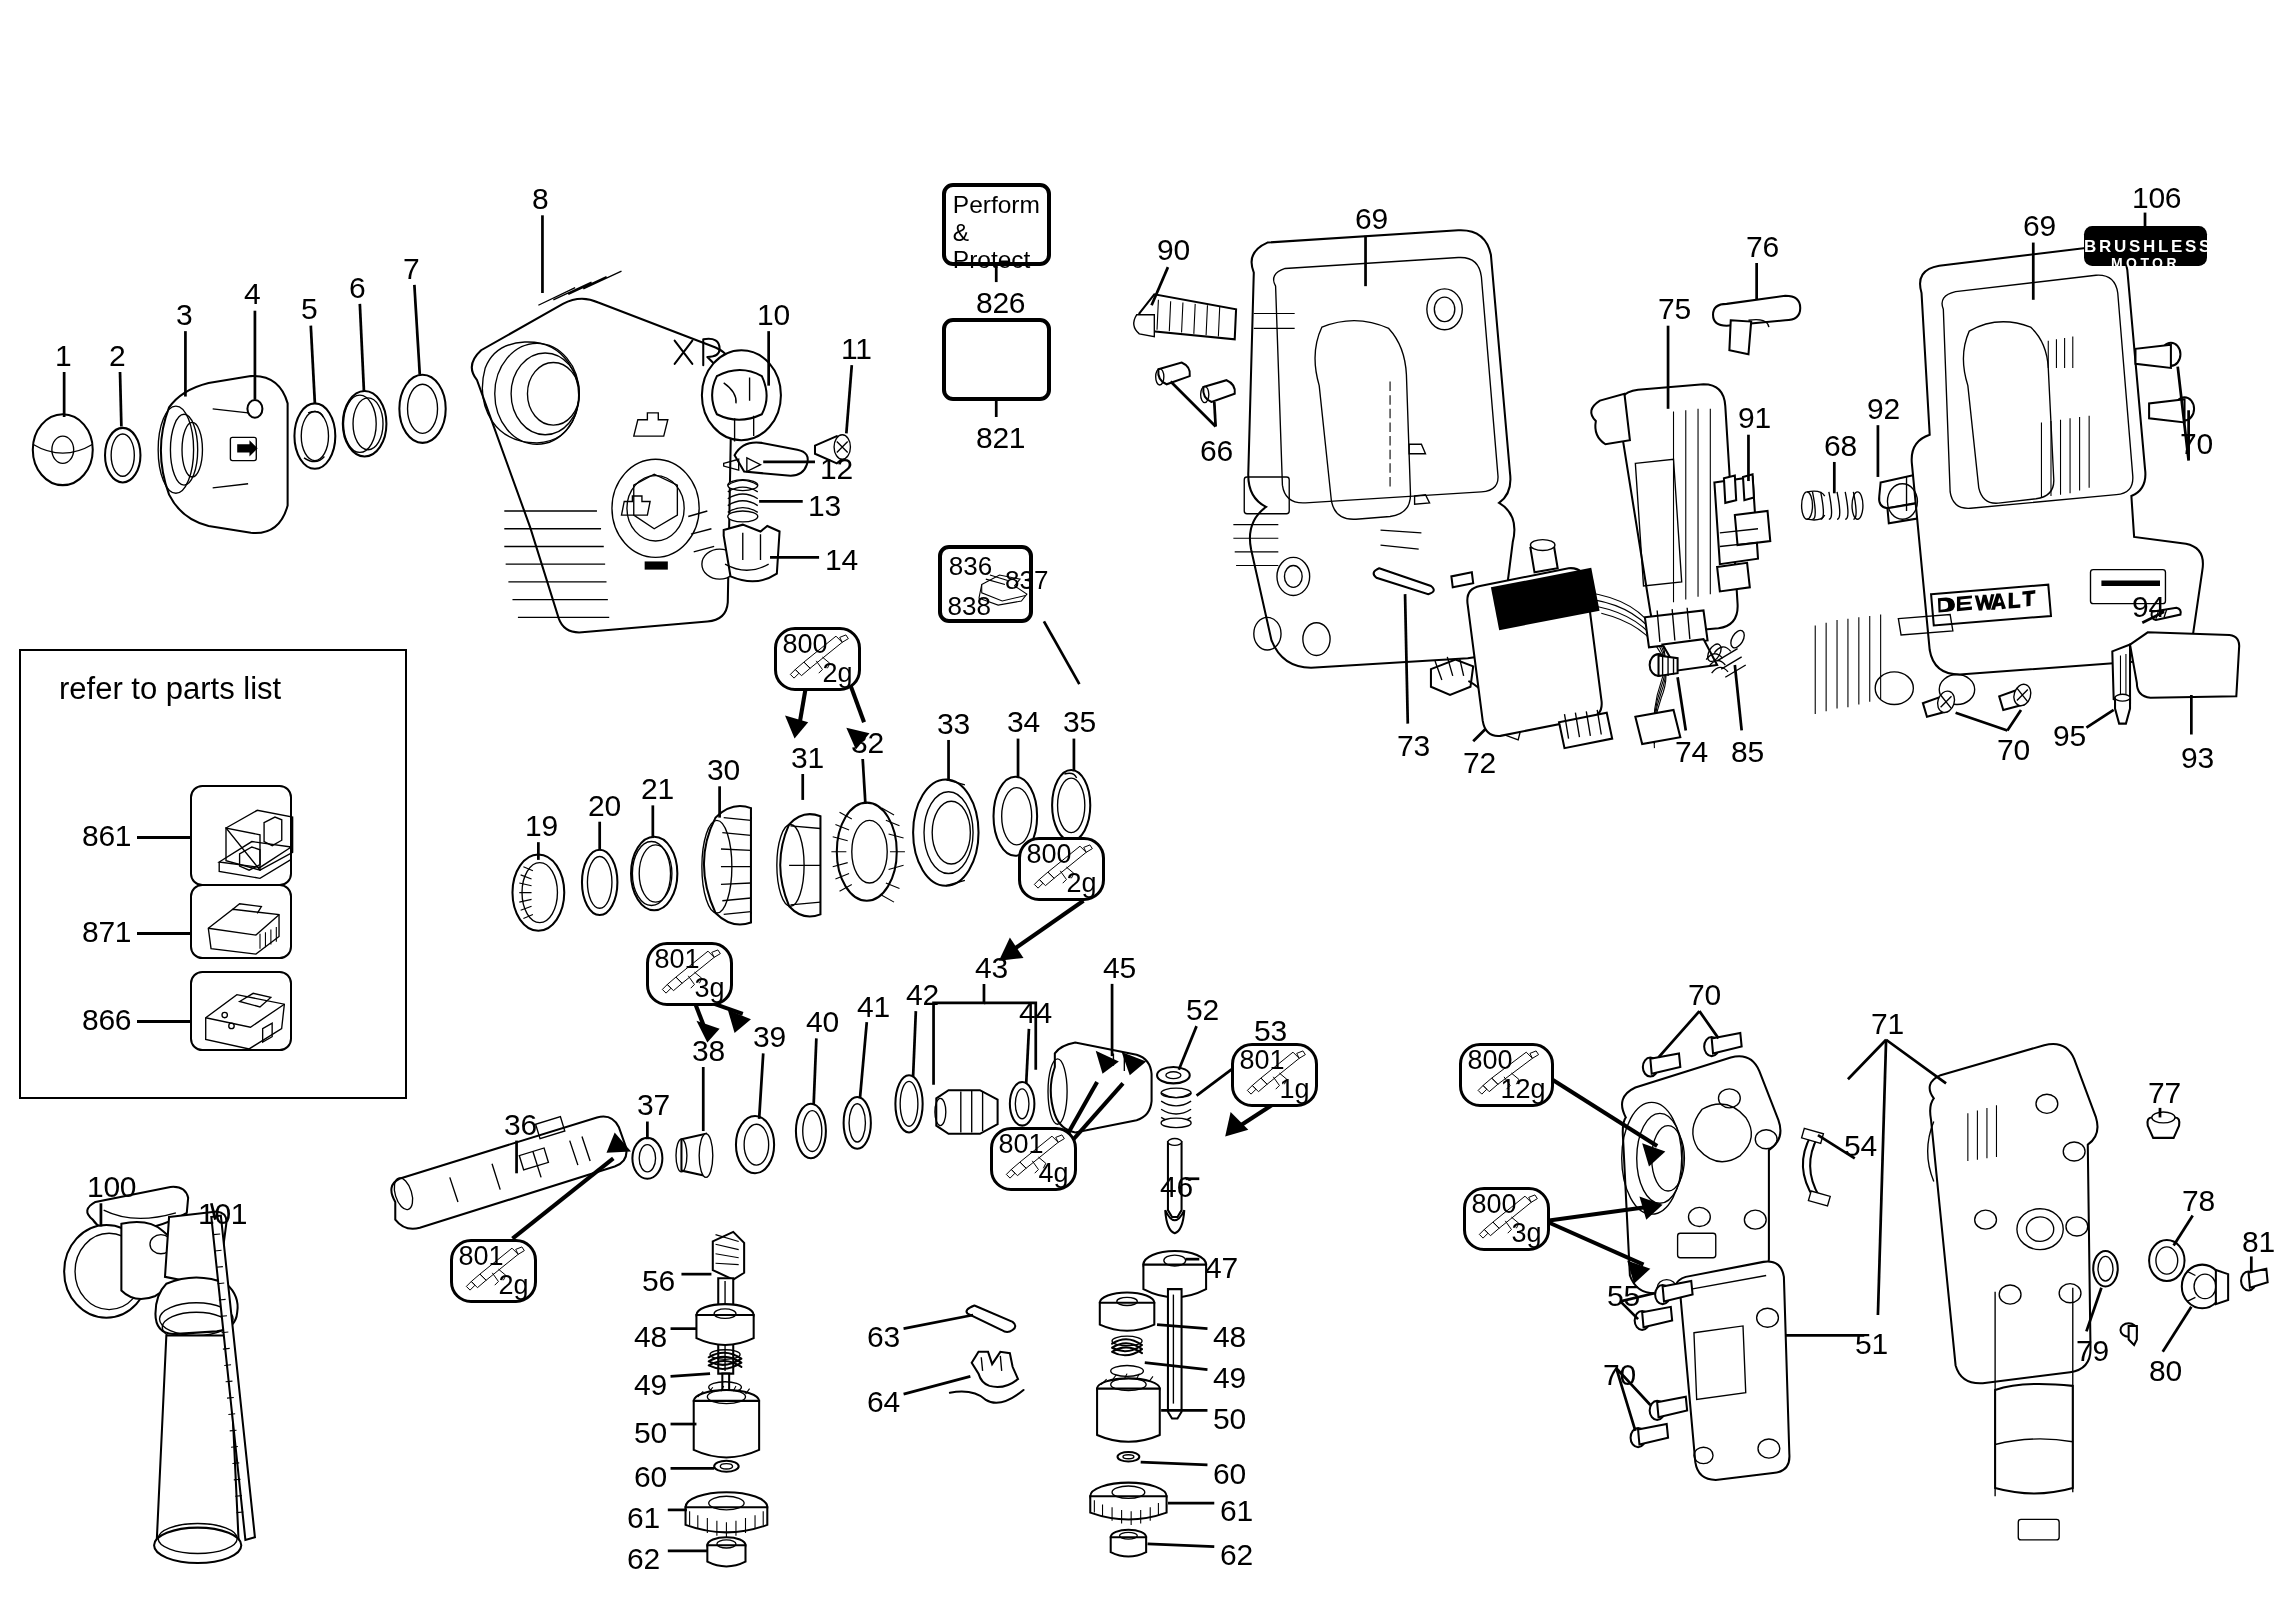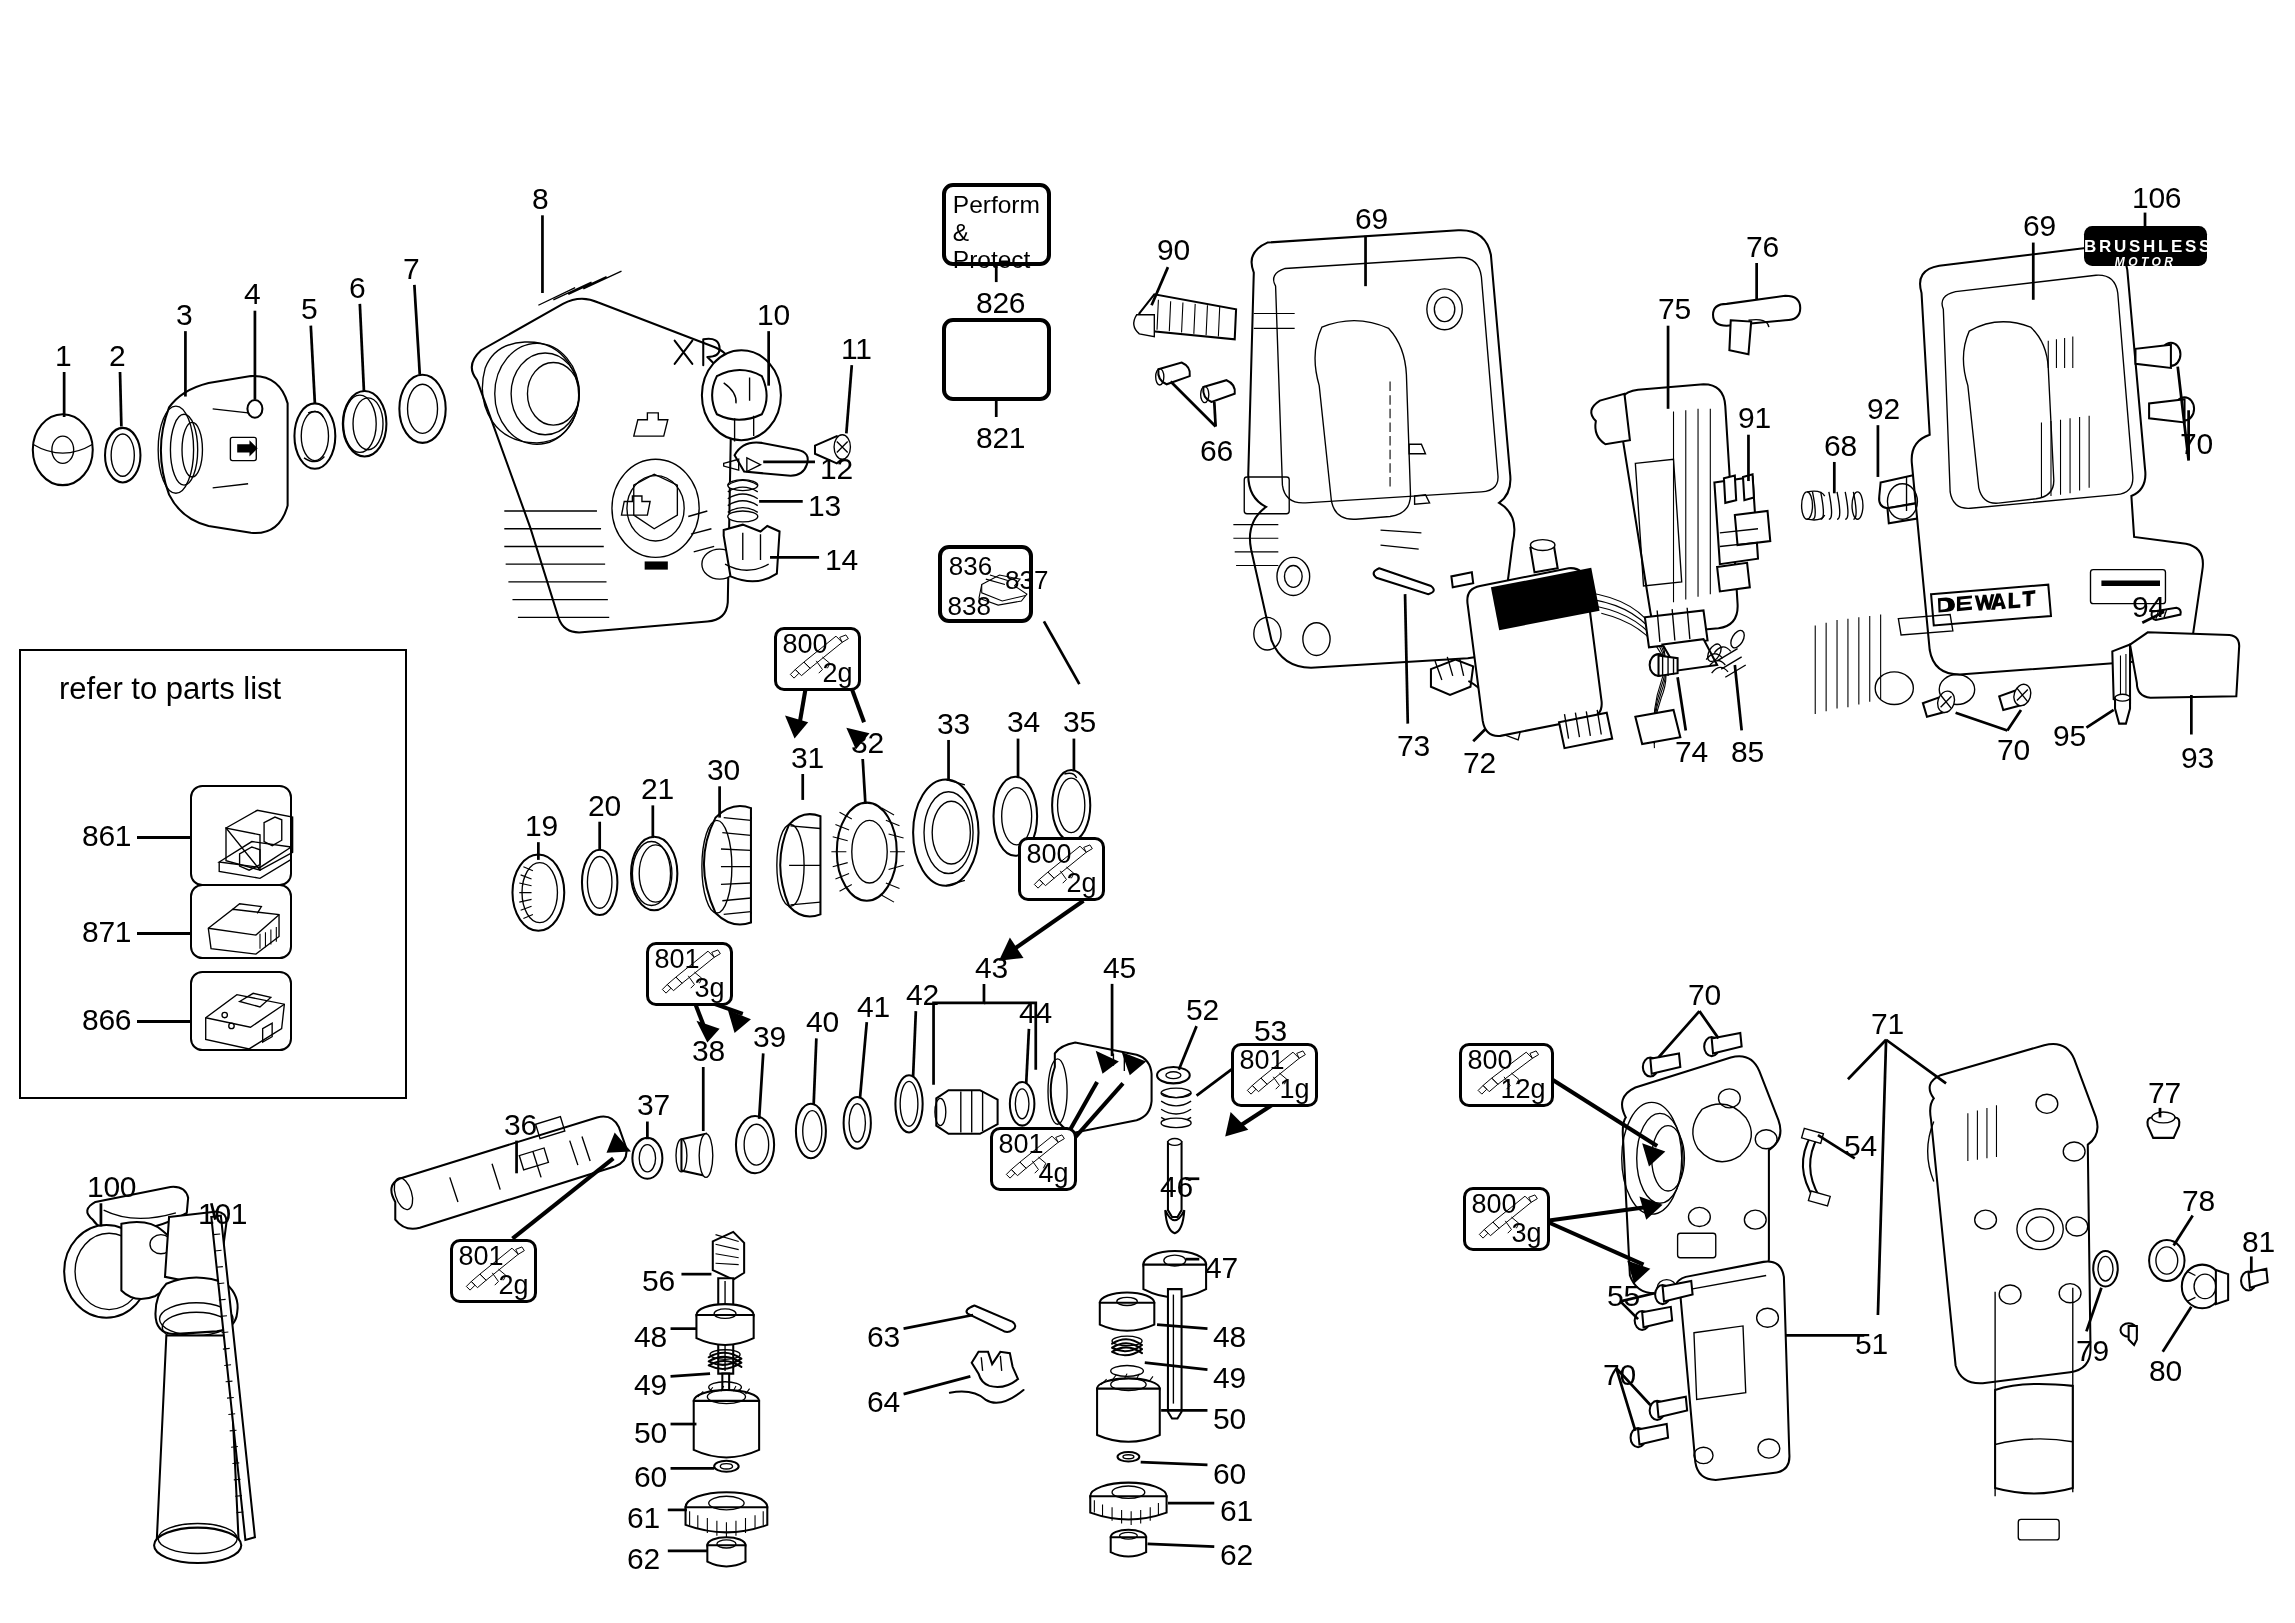--- a/index.html
+++ b/index.html
@@ -20,21 +20,21 @@
     white-space:nowrap;
     letter-spacing:-0.3px;
   }
   
   .lead{position:absolute;background:#000;}
   .lead.h{height:2.7px;}
   
   .greasebox{
     position:absolute;
     border:3.4px solid #000;
-    border-radius:10px;
+    border-radius:21px;
     background:#fff;
     box-sizing:border-box;
   }
   .greasebox .gb-code{
     position:absolute;left:5.5px;top:1.4px;
     font-size:27px;line-height:1;
   }
   .greasebox .gb-amt{
     position:absolute;right:5.5px;bottom:1.4px;
     font-size:27px;line-height:1;
@@ -85,21 +85,21 @@
     border-radius:8.2px;
     color:#fff;
     text-align:center;
     box-sizing:border-box;
     padding-top:12px;
   }
   #badge .b1{
     display:block;font-size:17px;font-weight:bold;letter-spacing:2.7px;line-height:1.05;
   }
   #badge .b2{
-    display:block;font-size:12px;font-weight:bold;letter-spacing:3.4px;line-height:1.1;font-style:italic;
+    display:block;font-size:14px;font-weight:bold;letter-spacing:3.4px;line-height:1.1;
   }
   
   #art{position:absolute;left:0;top:0;width:2295px;height:1623px;pointer-events:none;}
   .ln{fill:none;stroke:#000;stroke-width:3;stroke-linejoin:round;stroke-linecap:round;}
   .ln2{fill:none;stroke:#000;stroke-width:2;}
   .lnthin{fill:none;stroke:#000;stroke-width:1.6;}
   .fillw{fill:#fff;stroke:#000;stroke-width:3;}
   .fillw2{fill:#fff;stroke:#000;stroke-width:2;}
   .fillk{fill:#000;}
   .arrowline{stroke:#000;stroke-width:6;fill:none;}

